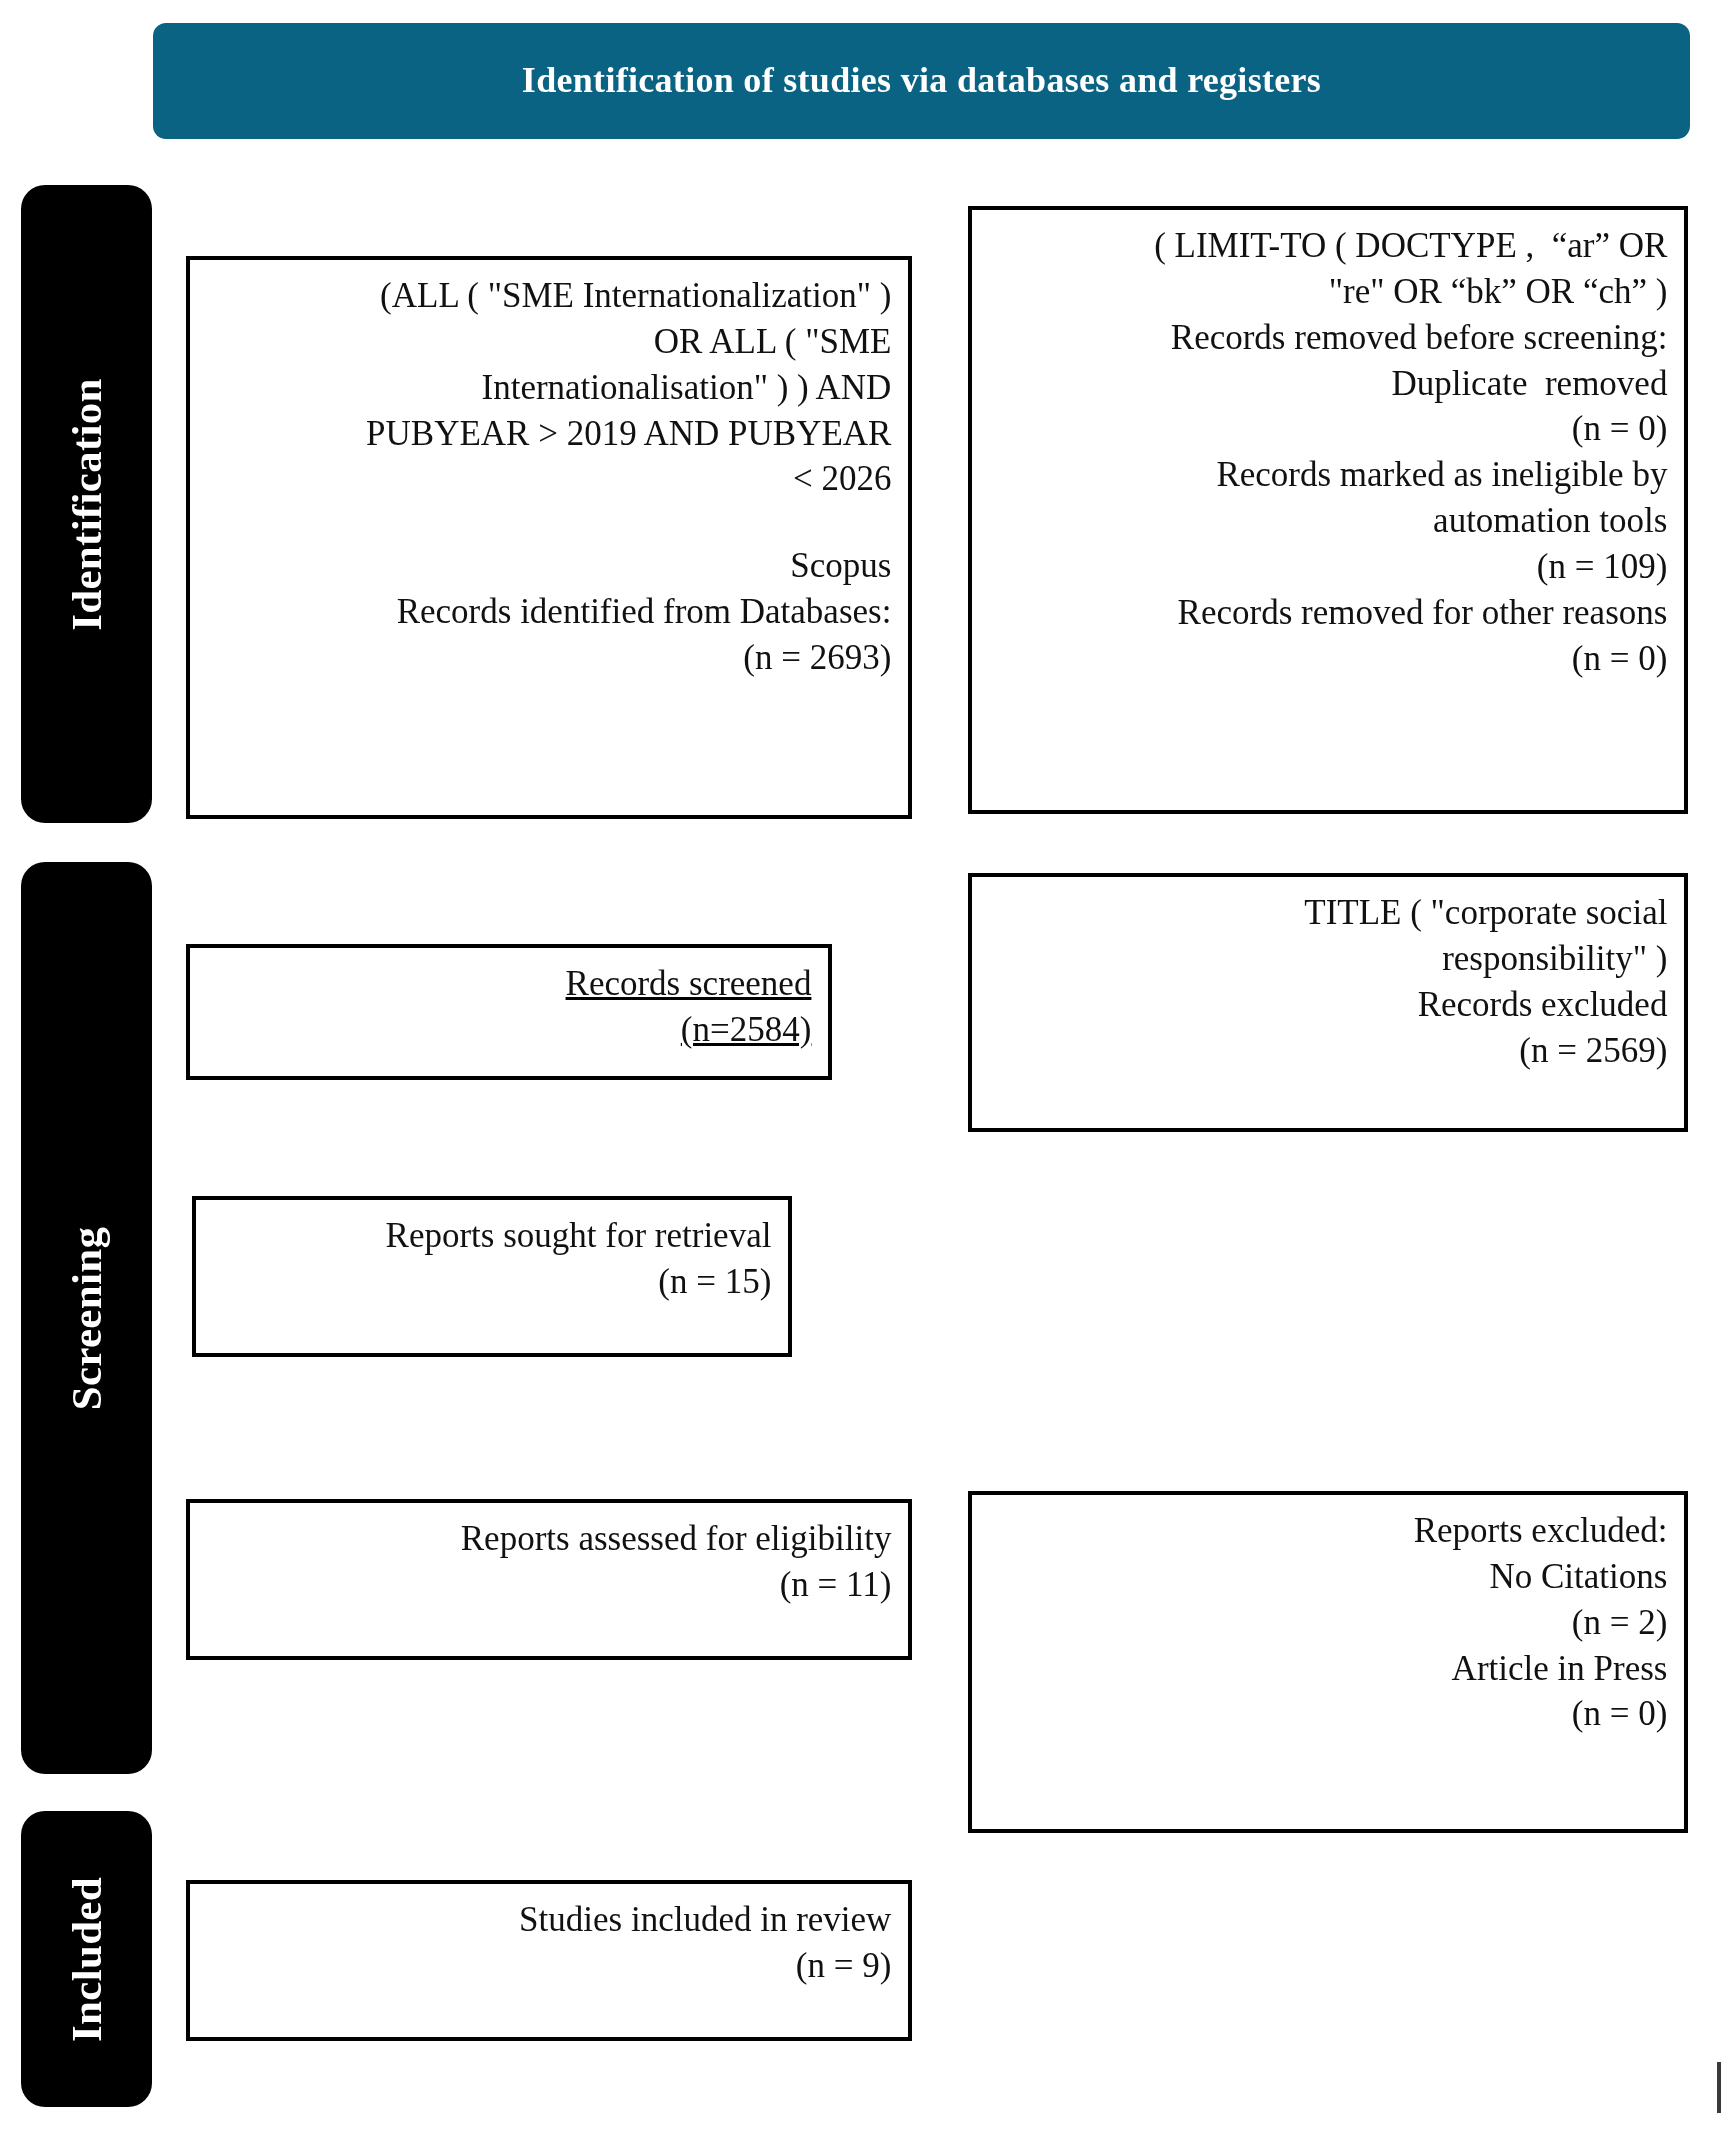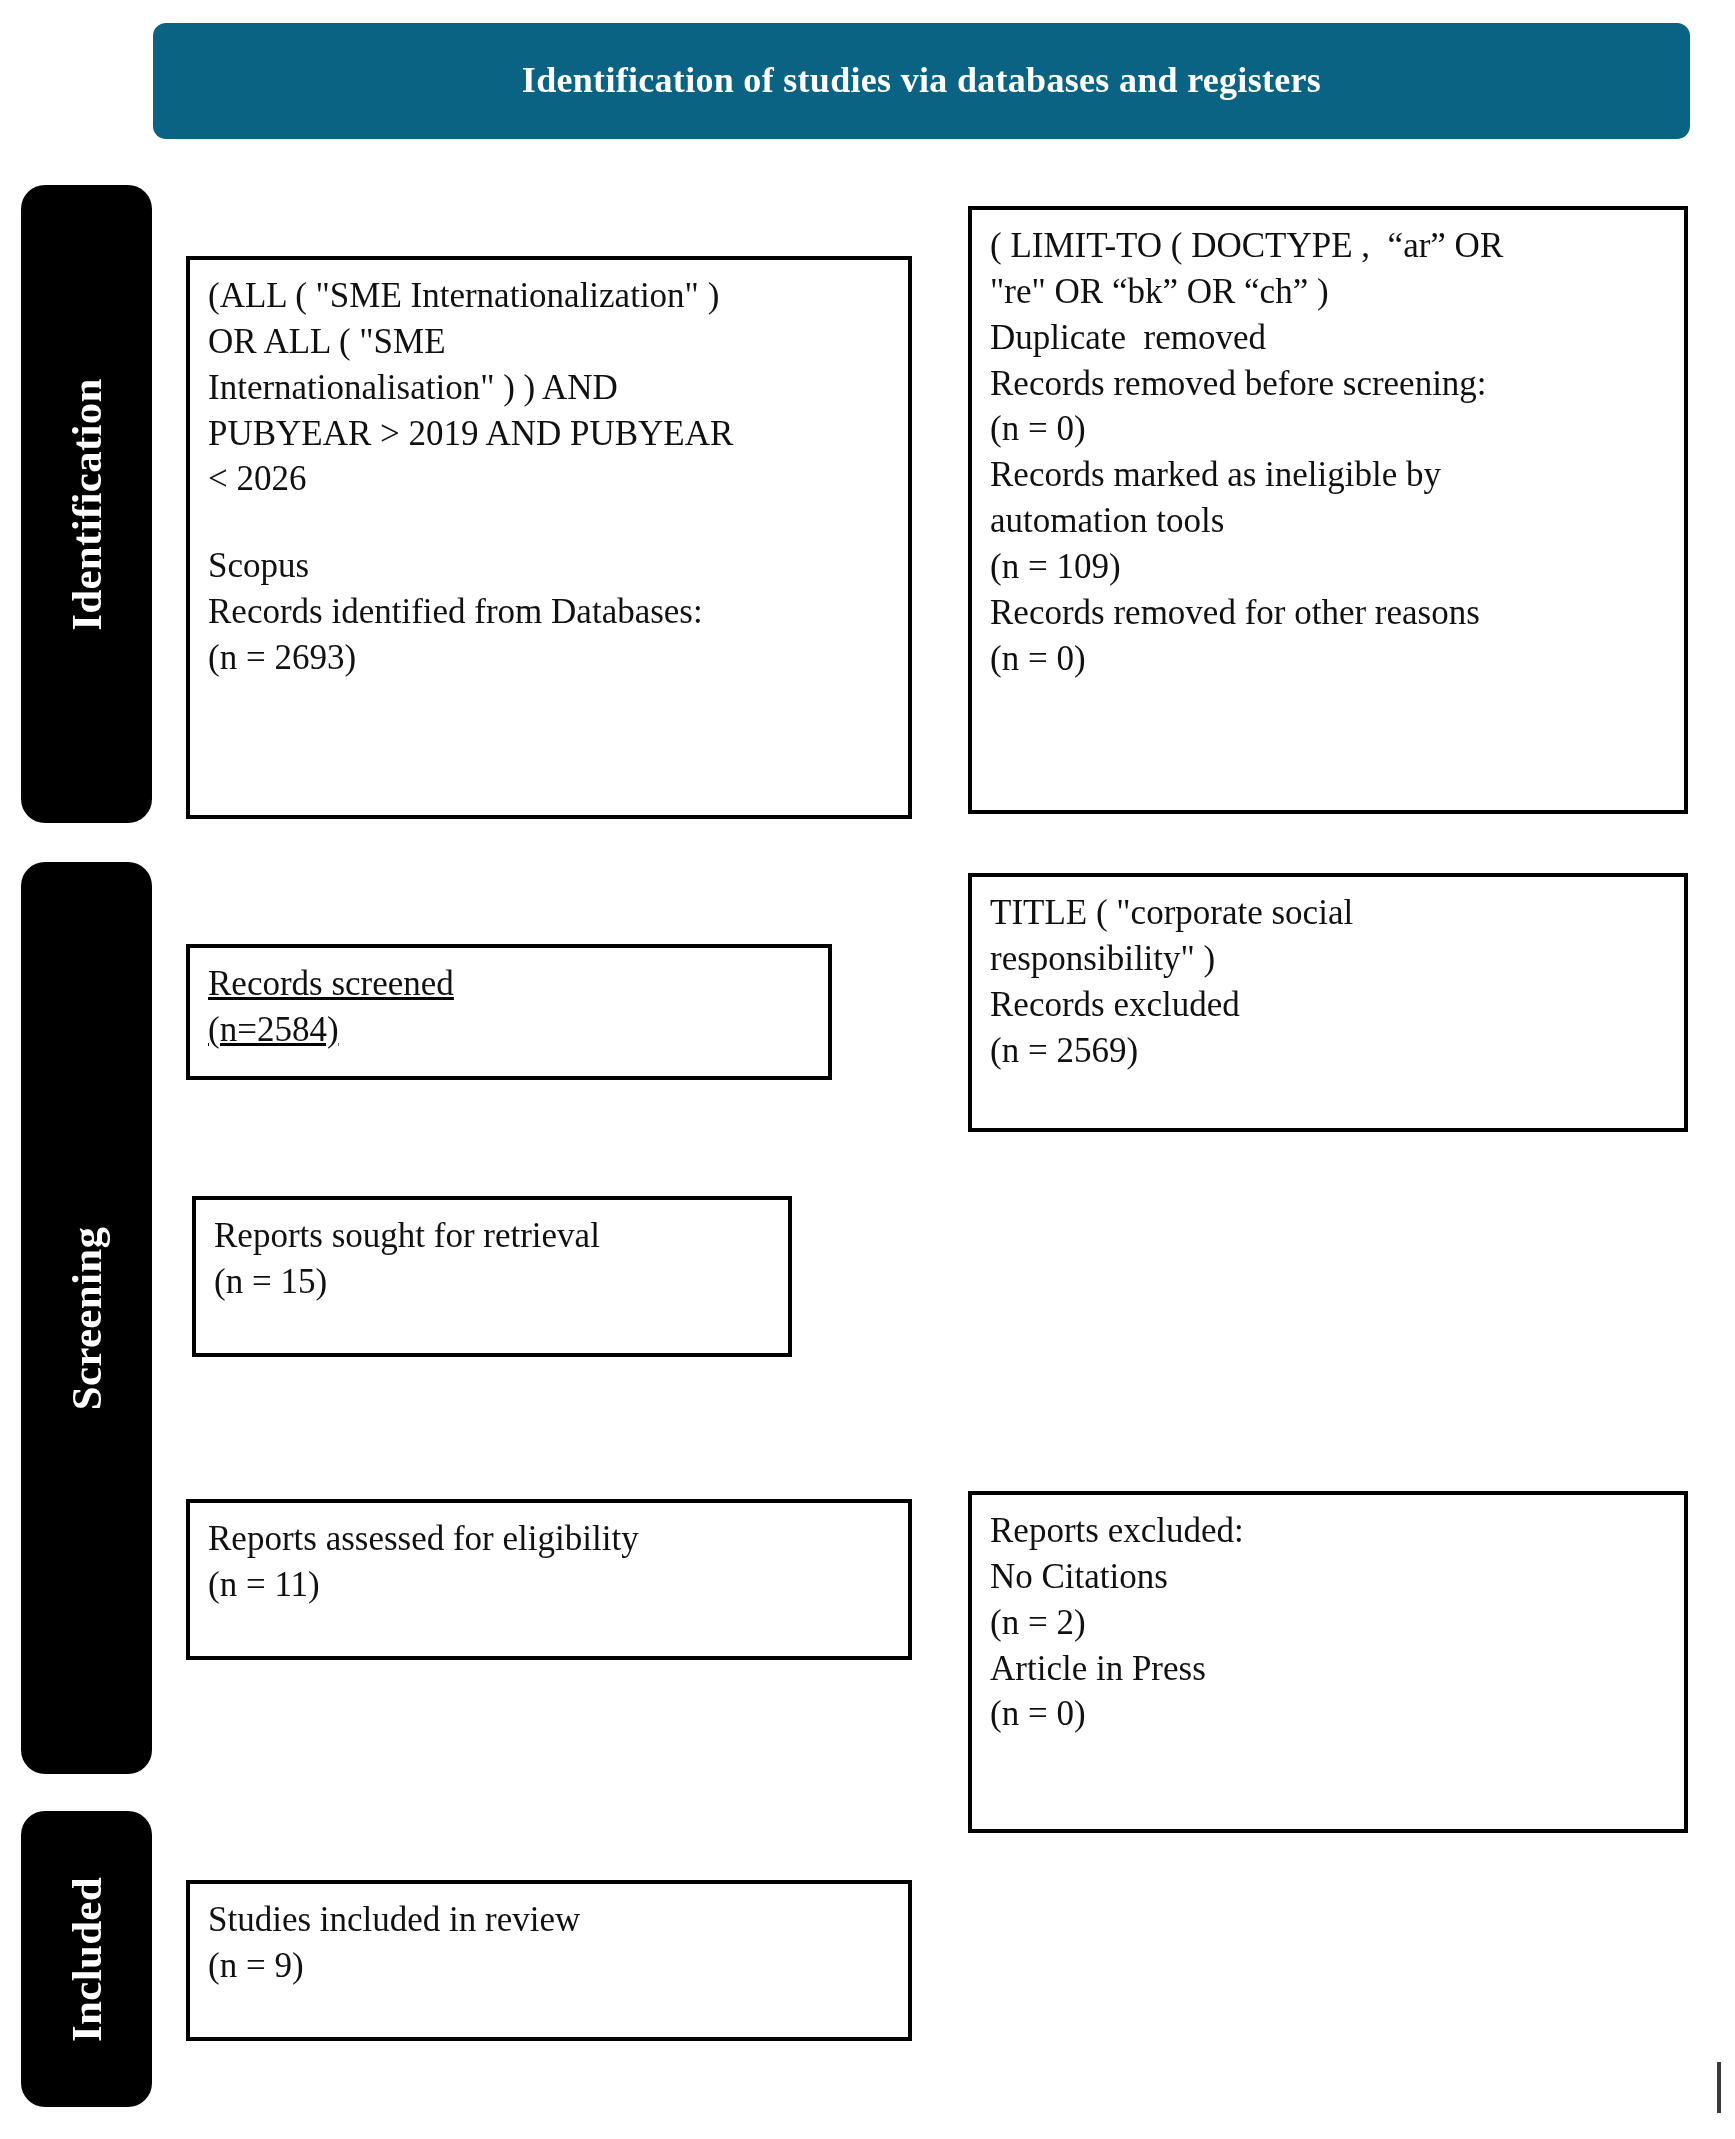--- a/index.html
+++ b/index.html
@@ -63,20 +63,21 @@
   #stage-screening      { left: 21px;  top: 862px; width: 131px; height: 912px; }
   #stage-included       { left: 21px;  top: 1811px; width: 131px; height: 296px;  }
 
   
   .flow-box {
     position: absolute;
     background: #ffffff;
     border: 4.1px solid #000000;
     box-sizing: border-box;
     padding: 13px 16.6px 10.6px 18px;
+    text-align: right;
   }
   .flow-box .line {
     font-size: 35px;
     line-height: 1.31;
     color: #111111;
     white-space: pre-wrap;
   }
   .flow-box .line.spacer {
     height: 41px;
   }
@@ -131,22 +132,22 @@
     <div class="line">&lt; 2026</div>
     <div class="line spacer"></div>
     <div class="line">Scopus</div>
     <div class="line">Records identified from Databases:</div>
     <div class="line">(n = 2693)</div>
   </div>
 
   <div class="flow-box" id="box-removed">
     <div class="line">( LIMIT-TO ( DOCTYPE ,  “ar” OR</div>
     <div class="line">"re" OR “bk” OR “ch” )</div>
+    <div class="line">Records removed before screening:</div>
     <div class="line">Duplicate  removed</div>
-    <div class="line">Records removed before screening:</div>
     <div class="line">(n = 0)</div>
     <div class="line">Records marked as ineligible by</div>
     <div class="line">automation tools</div>
     <div class="line">(n = 109)</div>
     <div class="line">Records removed for other reasons</div>
     <div class="line">(n = 0)</div>
   </div>
 
   <div class="flow-box" id="box-screened">
     <div class="line">Records screened</div>

